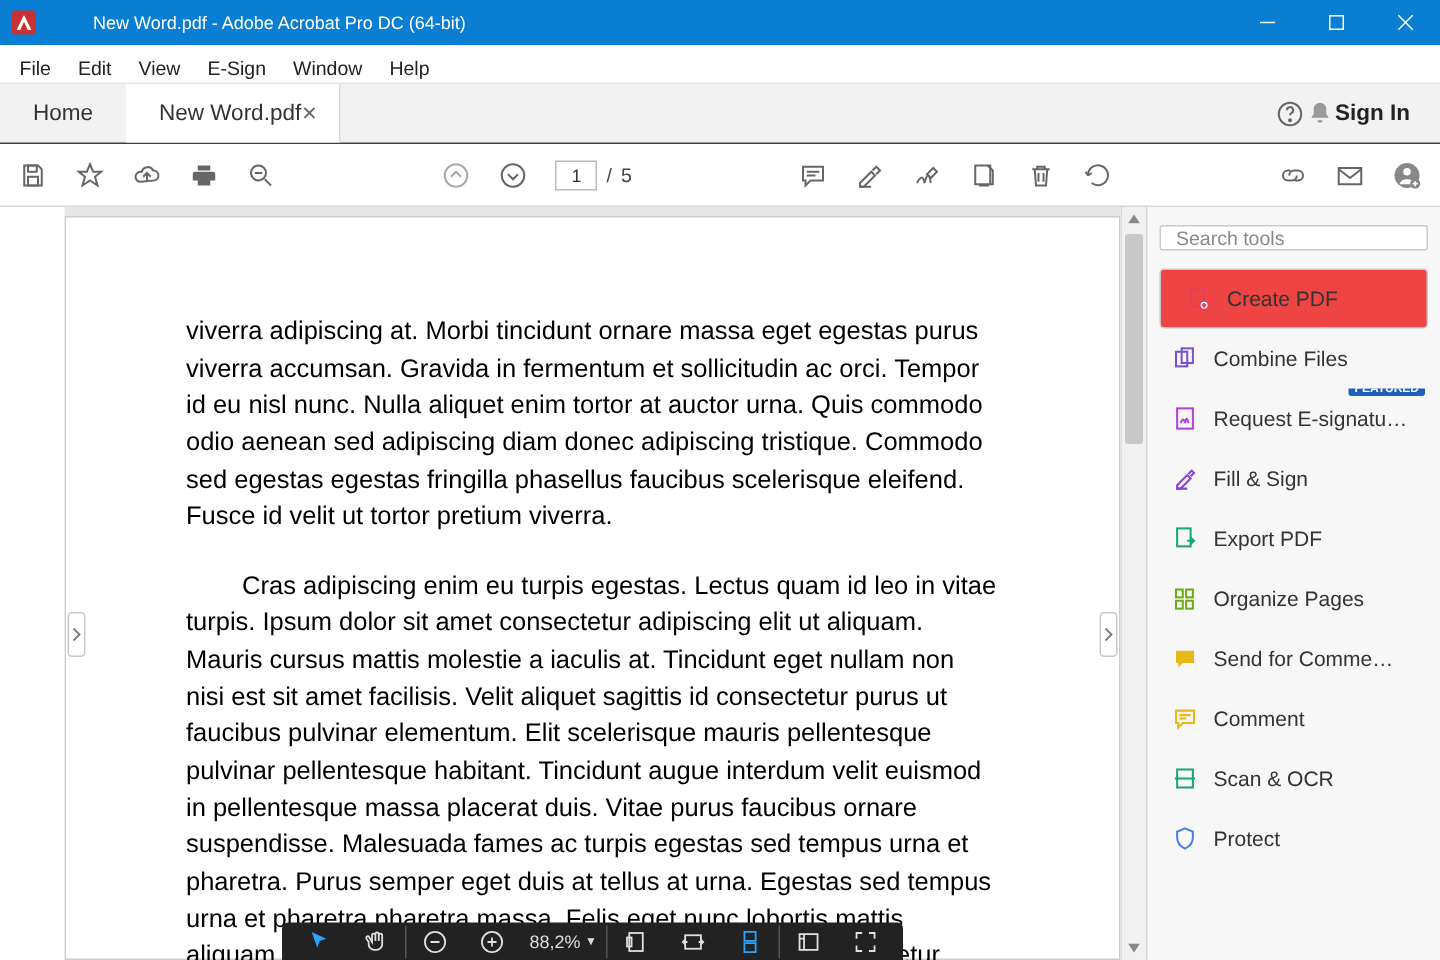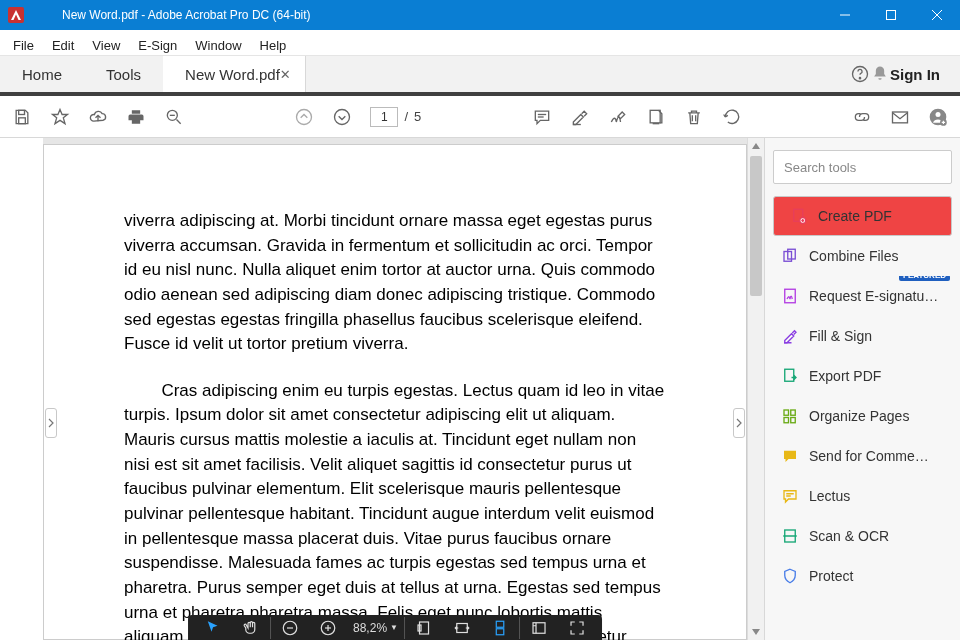--- a/index.html
+++ b/index.html
@@ -6,21 +6,21 @@
 body { width: 960px; height: 640px; overflow: hidden; background: #fff; display: flex; flex-direction: column; }
 .titlebar { height: 30px; background: #0a7ed3; display: flex; align-items: center; color: #fff; font-size: 12px; gap: 32px; }
 .titlebar .app-icon { width: 16px; height: 16px; margin: 0 6px 0 8px; background: #c83232; border-radius: 2px; position: relative; }
 .titlebar .app-icon::after { content: ""; position: absolute; inset: 3px; background: #fff; clip-path: polygon(50% 0, 100% 100%, 75% 100%, 50% 45%, 25% 100%, 0 100%); }
 .title-text { flex: 1; }
 .win-btns { display: flex; }
 .win-btn { width: 46px; height: 30px; display: flex; align-items: center; justify-content: center; color: #fff; }
 .win-btn svg { width: 10px; height: 10px; }
 .menubar { height: 26px; display: flex; align-items: flex-end; padding: 0 4px; background: #fff; font-size: 13px; color: #222; border-bottom: 1px solid #e5e5e5; }
 .menubar .menu-item { padding: 2px 9px; }
-.tabbar { height: 40px; background: #f2f2f2; display: flex; align-items: stretch; border-bottom: 4px solid #404040; }
+.tabbar { height: 40px; background: #f2f2f2; display: flex; align-items: stretch; border-bottom: 1px solid #404040; }
 .tab { display: flex; align-items: center; padding: 0 22px; font-size: 15px; color: #333; }
 .tab.doc { background: #fff; border-right: 1px solid #d8d8d8; padding-right: 14px; }
 .tab.doc .close-x { font-size: 13px; color: #666; }
 .tabbar .spacer { flex: 1; }
 .tabbar .right-items { display: flex; align-items: center; padding-right: 20px; }
 .tabbar .right-items svg { width: 20px; height: 20px; }
 .signin { font-size: 15px; font-weight: 600; color: #222; }
 .toolbar { height: 42px; background: #fff; display: flex; align-items: center; border-bottom: 1px solid #d8d8d8; padding: 0 12px; }
 .toolbar .tgroup { display: flex; align-items: center; gap: 18px; }
 .toolbar svg { width: 20px; height: 20px; }
@@ -34,21 +34,21 @@
 .expand-handle.right { right: 2px; }
 .page { width: 720px; background: #fff; border: 1px solid #ccc; padding: 64px 80px; font-family: "Times New Roman", serif; font-size: 17px; line-height: 1.45; color: #000; }
 .page p { margin-bottom: 0; }
 .page p.indent { text-indent: 2.2em; margin-top: 22px; }
 .vscroll { width: 17px; background: #f1f1f1; position: relative; border-left: 1px solid #dcdcdc; }
 .vscroll .thumb { position: absolute; left: 2px; right: 2px; top: 18px; height: 140px; background: #c8c8c8; border-radius: 2px; }
 .vscroll .arrow { position: absolute; left: 0; right: 0; height: 16px; display: flex; align-items: center; justify-content: center; }
 .vscroll .arrow.up { top: 0; }
 .vscroll .arrow.down { bottom: 0; }
 .side-panel { width: 196px; background: #f7f7f7; border-left: 1px solid #d8d8d8; padding: 12px 8px; overflow: hidden; }
-.search-box { height: 34px; background: #fff; border: 1px solid #ccc; border-radius: 2px; padding: 0 10px; font-size: 13px; color: #888; display: flex; align-items: center; margin-bottom: 12px; }
+.search-box { height: 17px; background: #fff; border: 1px solid #ccc; border-radius: 2px; padding: 0 10px; font-size: 13px; color: #888; display: flex; align-items: center; margin-bottom: 12px; }
 .tool-list { display: flex; flex-direction: column; gap: 0; }
 .tool-item { height: 40px; display: flex; align-items: center; gap: 10px; padding: 0 8px; font-size: 14px; color: #333; position: relative; border-radius: 3px; white-space: nowrap; overflow: hidden; text-overflow: ellipsis; }
 .tool-item.selected { background: #ef4444; border: 1px solid #c8c8c8; padding-left: 16px; }
 .tool-item .ticon { width: 18px; height: 18px; flex-shrink: 0; display: flex; align-items: center; justify-content: center; }
 .tool-item .ticon svg { width: 18px; height: 18px; }
 .badge { position: absolute; right: 2px; top: -6px; background: #1f5fbf; color: #fff; font-size: 8px; font-weight: 600; padding: 1px 4px; border-radius: 2px; }
 .float-toolbar { position: absolute; left: 50%; bottom: 0; transform: translateX(-50%); height: 25px; background: #222; border-radius: 4px 4px 0 0; display: flex; align-items: center; gap: 0; padding: 0 6px; }
 .float-toolbar .fb { width: 38px; height: 40px; display: flex; align-items: center; justify-content: center; color: #e0e0e0; position: relative; }
 .float-toolbar .fb.sel { color: #2aa3ff; }
 .float-toolbar svg { width: 18px; height: 18px; }
@@ -85,21 +85,20 @@
   <div class="menu-item">File</div>
   <div class="menu-item">Edit</div>
   <div class="menu-item">View</div>
   <div class="menu-item">E-Sign</div>
   <div class="menu-item">Window</div>
   <div class="menu-item">Help</div>
 </div>
 
 <div class="tabbar">
   <div class="tab">Home</div>
-  <div class="tab">Tools</div>
   <div class="tab doc">
     <span>New  Word.pdf</span>
     <span class="close-x">✕</span>
   </div>
   <div class="spacer"></div>
   <div class="right-items">
     <svg viewBox="0 0 24 24" fill="none" stroke="#666" stroke-width="1.6">
         <circle cx="12" cy="12" r="9"></circle>
         <path d="M9.5 9a2.5 2.5 0 1 1 3.5 2.3c-.8.4-1 1-1 1.7"></path>
         <circle cx="12" cy="17" r="0.8" fill="#666"></circle>
@@ -361,21 +360,21 @@
         <span>Send for Comme…</span>
       </div>
       <div class="tool-item">
         <span class="ticon">
             <svg viewBox="0 0 24 24" fill="none" stroke="#e8b817" stroke-width="1.8">
               <path d="M4 5h16v11H10l-4 4v-4H4z"></path>
               <line x1="7" y1="9" x2="17" y2="9"></line>
               <line x1="7" y1="12" x2="13" y2="12"></line>
             </svg>
           </span>
-        <span>Lectus</span>
+        <span>Comment</span>
       </div>
       <div class="tool-item">
         <span class="ticon">
             <svg viewBox="0 0 24 24" fill="none" stroke="#17a776" stroke-width="1.8">
               <rect x="5" y="4" width="14" height="16"></rect>
               <path d="M3 12h18"></path>
             </svg>
           </span>
         <span>Scan &amp; OCR</span>
       </div>

